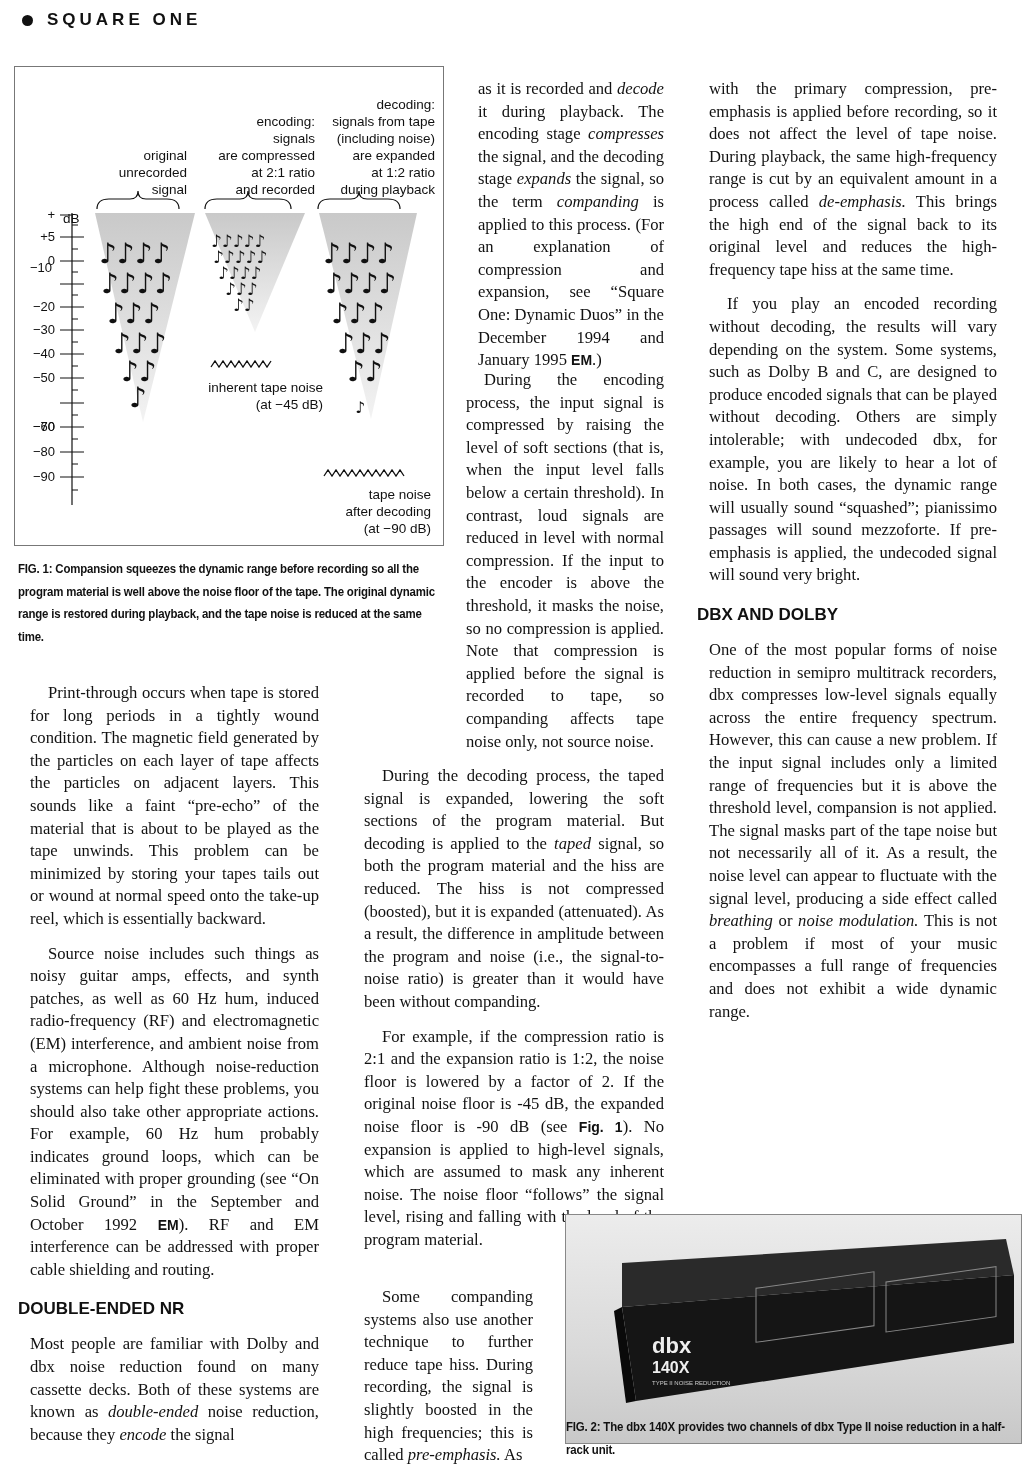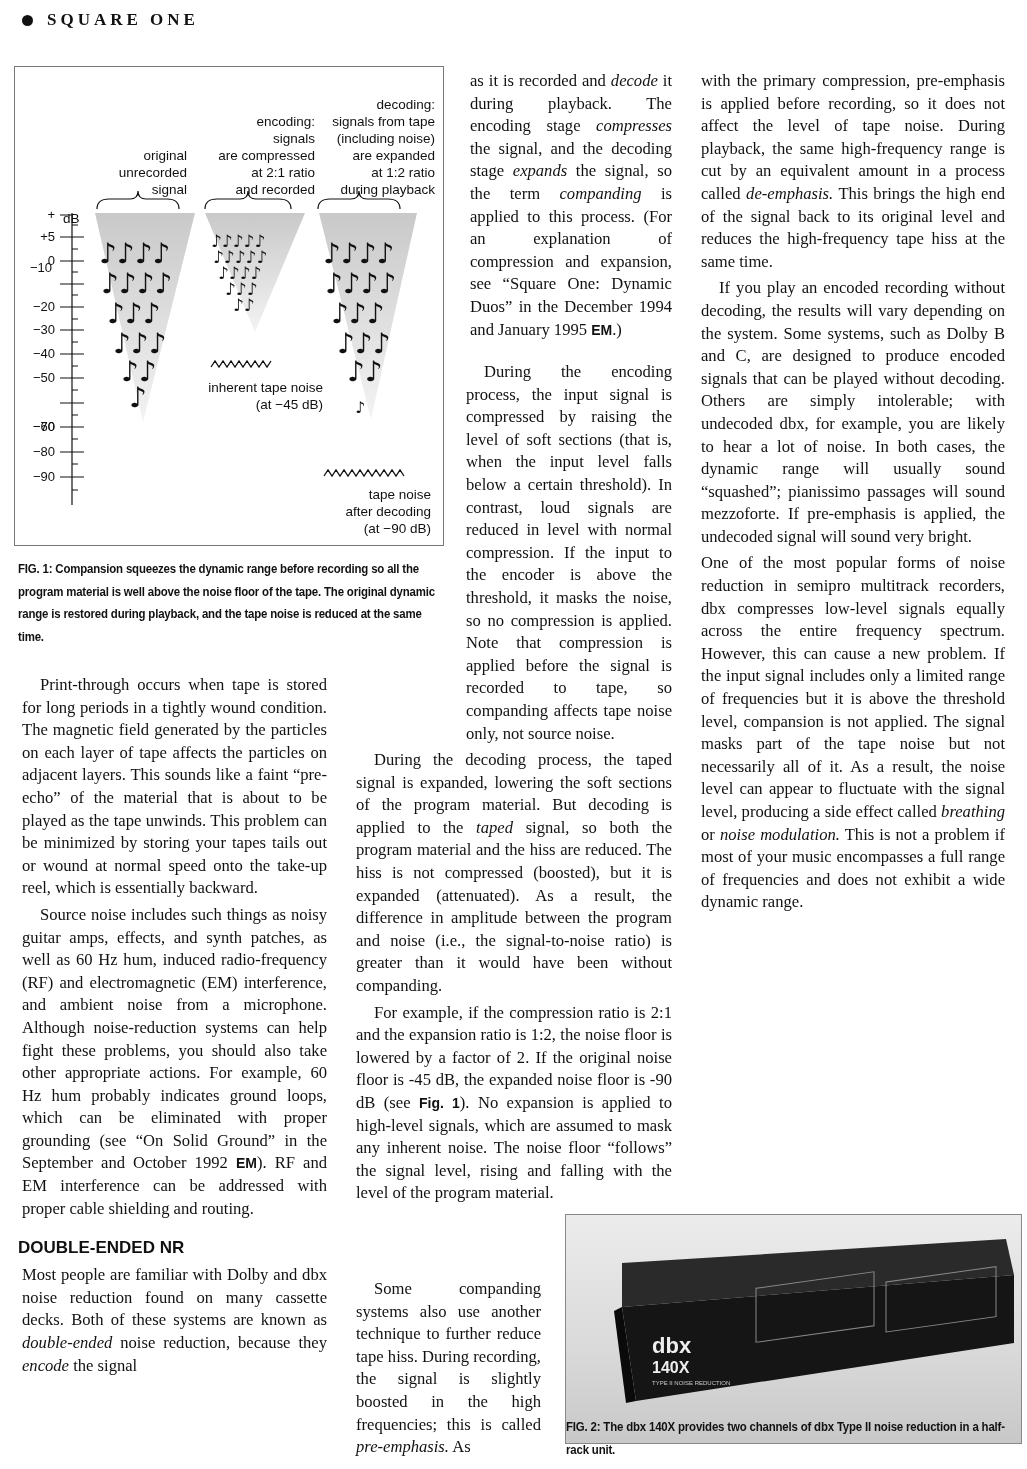--- a/index.html
+++ b/index.html
@@ -1,31 +1,31 @@
 <!DOCTYPE html>
 <html><head>
 <meta charset="utf-8">
 <style>
   html, body { margin:0; padding:0; background:#fff; }
   body { width:1027px; height:1469px; position:relative; overflow:hidden; color:#111;
          font-family:"Liberation Serif","DejaVu Serif",serif; }
-  .header { position:absolute; left:22px; top:10px; font-family:Liberation Serif, serif;
+  .header { position:absolute; left:22px; top:10px; font-family:Liberation Sans, sans-serif;
             font-weight:bold; font-size:17px; letter-spacing:4px; display:flex; align-items:center; }
   .header .dot { width:11px; height:11px; border-radius:50%; background:#111; margin-right:14px; }
 
   .fig1 { position:absolute; left:14px; top:66px; width:428px; height:478px; border:1px solid #777; }
   .fig-label { position:absolute; font-family:"Liberation Sans","DejaVu Sans",sans-serif; font-size:13.5px;
                line-height:17px; text-align:right; color:#111; }
   .axis-lbl { position:absolute; font-family:"Liberation Sans","DejaVu Sans",sans-serif; font-size:13px; text-align:right; width:28px; }
 
   .caption { position:absolute; font-family:"Liberation Sans","DejaVu Sans",sans-serif; font-weight:bold;
              font-size:13px; line-height:22.5px; letter-spacing:-0.2px; transform:scaleX(0.88); transform-origin:left top; }
 
   .col { position:absolute; font-size:16.6px; line-height:22.6px; text-align:justify; }
-  .col p { margin:4px; text-indent:18px; }
+  .col p { margin:12px; text-indent:18px; }
   .col p.noindent { text-indent:0; }
   .col h2 { margin:16px 0 0 0; font-family:"Liberation Sans","DejaVu Sans",sans-serif; font-size:17px;
             font-weight:bold; line-height:24px; }
   .em-b { font-family:"Liberation Sans","DejaVu Sans",sans-serif; font-weight:bold; font-size:14px; }
 
   .photo { position:absolute; left:565px; top:1214px; width:455px; height:228px; border:1px solid #888;
            background:linear-gradient(180deg,#ececec 0%,#d9d9d9 60%,#c8c8c8 100%); overflow:hidden; }
 </style>
 </head>
 <body>
@@ -158,20 +158,21 @@
   <p><span>During the decoding process, the taped signal is expanded, lowering the soft sections of the program material. But decoding is applied to the </span><i>taped</i><span> signal, so both the program material and the hiss are reduced. The hiss is not compressed (boosted), but it is expanded (attenuated). As a result, the difference in amplitude between the program and noise (i.e., the signal-to-noise ratio) is greater than it would have been without companding.</span></p>
   <p><span>For example, if the compression ratio is 2:1 and the expansion ratio is 1:2, the noise floor is lowered by a factor of 2. If the original noise floor is -45 dB, the expanded noise floor is -90 dB (see </span><span class="em-b">Fig. 1</span><span>). No expansion is applied to high-level signals, which are assumed to mask any inherent noise. The noise floor “follows” the signal level, rising and falling with the level of the program material.</span></p>
 </div>
 <div class="col" style="left:352px;top:1274px;width:193px;">
   <p><span>Some companding systems also use another technique to further reduce tape hiss. During recording, the signal is slightly boosted in the high frequencies; this is called </span><i>pre-emphasis.</i><span> As</span></p>
 </div>
 
 <div class="col" style="left:697px;top:66px;width:312px;">
   <p class="noindent"><span>with the primary compression, pre-emphasis is applied before recording, so it does not affect the level of tape noise. During playback, the same high-frequency range is cut by an equivalent amount in a process called </span><i>de-emphasis.</i><span> This brings the high end of the signal back to its original level and reduces the high-frequency tape hiss at the same time.</span></p>
   <p>If you play an encoded recording without decoding, the results will vary depending on the system. Some systems, such as Dolby B and C, are designed to produce encoded signals that can be played without decoding. Others are simply intolerable; with undecoded dbx, for example, you are likely to hear a lot of noise. In both cases, the dynamic range will usually sound “squashed”; pianissimo passages will sound mezzoforte. If pre-emphasis is applied, the undecoded signal will sound very bright.</p>
+  <h2>DBX AND DOLBY</h2>
   <p class="noindent"><span>One of the most popular forms of noise reduction in semipro multitrack recorders, dbx compresses low-level signals equally across the entire frequency spectrum. However, this can cause a new problem. If the input signal includes only a limited range of frequencies but it is above the threshold level, compansion is not applied. The signal masks part of the tape noise but not necessarily all of it. As a result, the noise level can appear to fluctuate with the signal level, producing a side effect called </span><i>breathing</i><span> or </span><i>noise modulation.</i><span> This is not a problem if most of your music encompasses a full range of frequencies and does not exhibit a wide dynamic range.</span></p>
 </div>
 
 <div class="photo">
   <svg width="455" height="228" viewBox="0 0 455 228">
     <polygon points="56,48 440,24 448,60 56,92" fill="#2a2a2a"></polygon>
     <polygon points="56,92 448,60 448,128 70,186" fill="#151515"></polygon>
     <polygon points="56,92 70,186 60,188 48,96" fill="#0a0a0a"></polygon>
     <rect x="190" y="100" width="118" height="54" fill="none" stroke="#888" stroke-width="1" transform="skewY(-8)"></rect>
     <rect x="320" y="112" width="110" height="50" fill="none" stroke="#888" stroke-width="1" transform="skewY(-8)"></rect>

